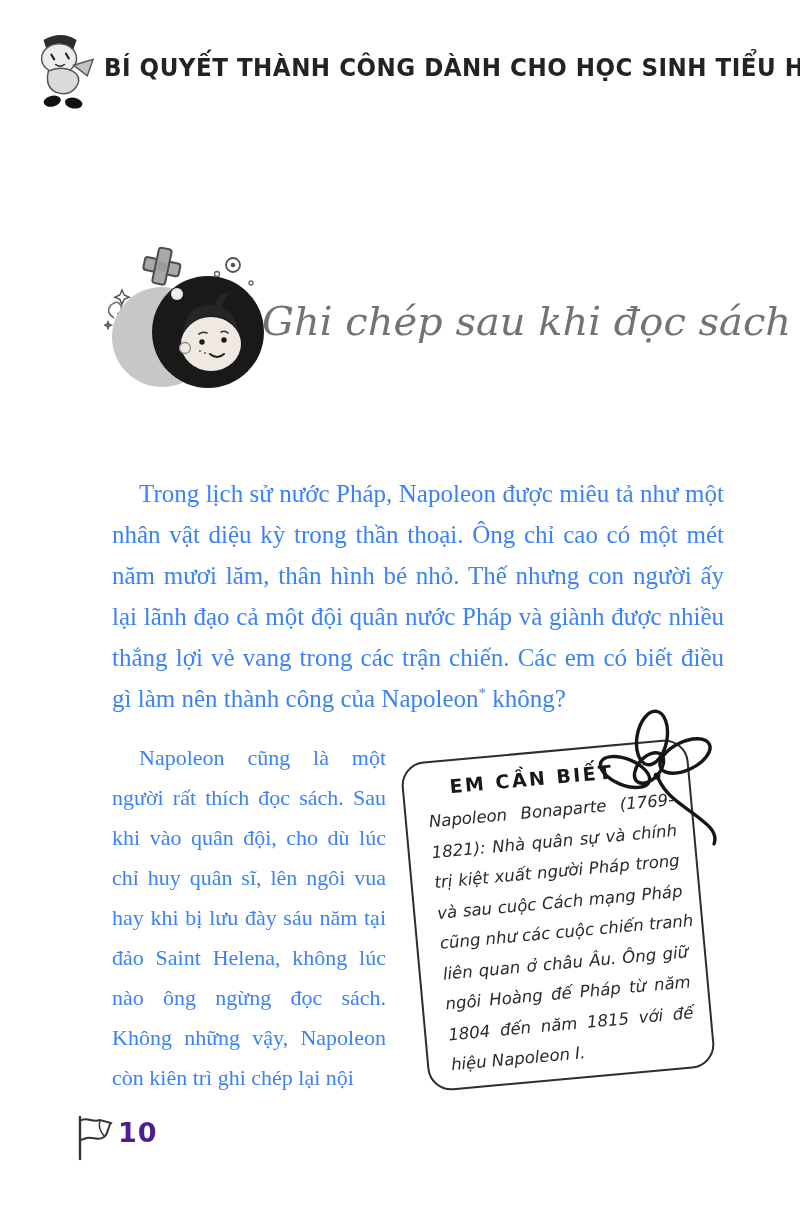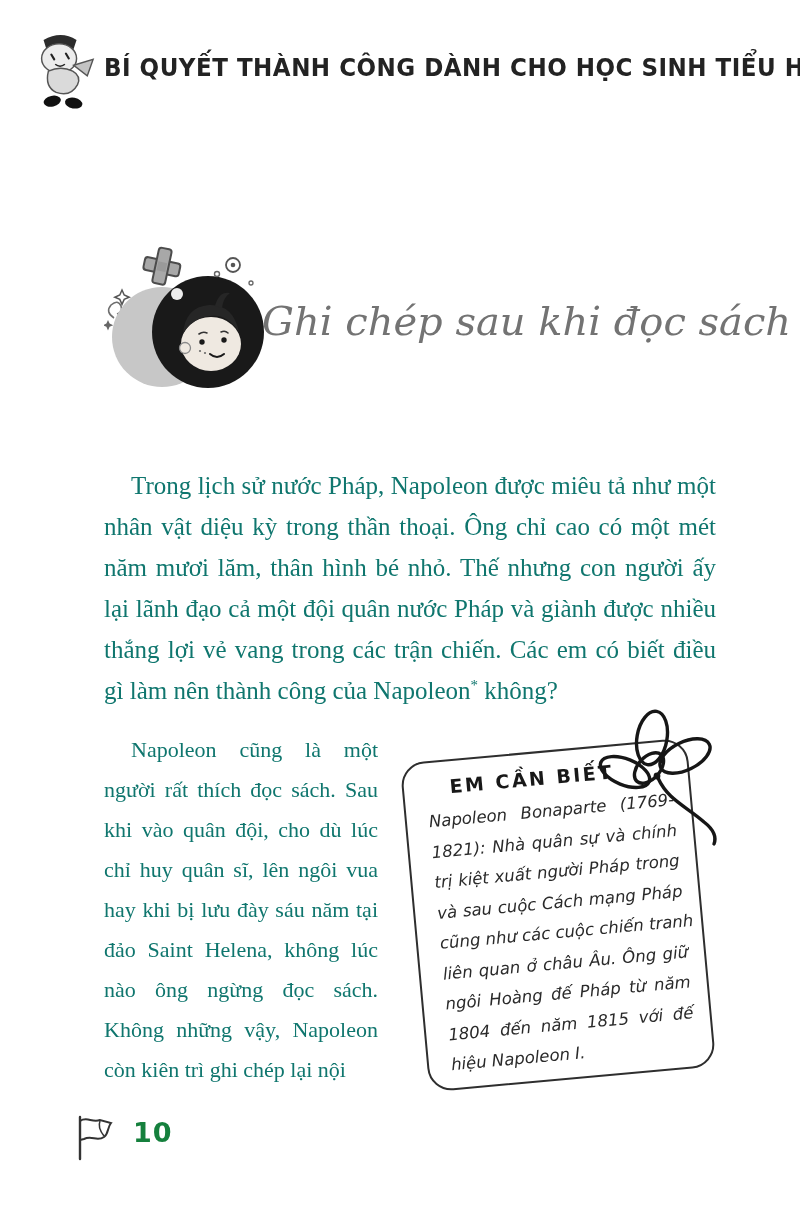--- a/index.html
+++ b/index.html
@@ -20,21 +20,21 @@
 
   
   .chapter-illustration { position:absolute; left:104px; top:240px; width:160px; height:174px; }
   .chapter-title {
     position:absolute; left:262px; top:298px; width:460px; margin:0;
     font-family:"DejaVu Serif",serif; font-style:italic; font-weight:400;
     font-size:40px; color:#737373; white-space:nowrap;
   }
 
   
-  .para { position:absolute; margin:4px; text-align:justify; color:#0f766e; }
+  .para { position:absolute; margin:12px; text-align:justify; color:#3b82f6; }
   .para-intro {
     left:100px; top:461px; width:612px;
     font-size:25px; line-height:41px; text-indent:27px;
   }
   .para-intro sup { font-size:15px; line-height:0; }
   .para-column {
     left:100px; top:726px; width:274px;
     font-size:22px; line-height:40px; text-indent:27px;
   }
 
@@ -52,23 +52,23 @@
     text-align:center; margin:0 34px 8px 0; color:#181818;
   }
   .infobox-body { font-family:"DejaVu Sans",sans-serif; font-style:italic; font-size:16.5px; line-height:30.5px; color:#2a2a2a; }
   .iline { white-space:nowrap; }
   .jline { text-align:justify; text-align-last:justify; }
   .ribbon-bow { position:absolute; left:592px; top:702px; width:130px; height:146px; z-index:3; }
 
   
   .footer-flag { position:absolute; left:74px; top:1112px; width:46px; height:50px; }
   .page-number {
-    position:absolute; left:133px; top:1117px;
+    position:absolute; left:118px; top:1117px;
     font-family:"DejaVu Sans",sans-serif; font-weight:700;
-    font-size:27px; letter-spacing:1px; color:#15803d;
+    font-size:27px; letter-spacing:1px; color:#4c1d95;
   }
 
   svg { display:block; }
 </style>
 </head>
 <body>
 
 <div class="page">
 
   <svg class="mascot" viewBox="0 0 70 80" aria-hidden="true">

